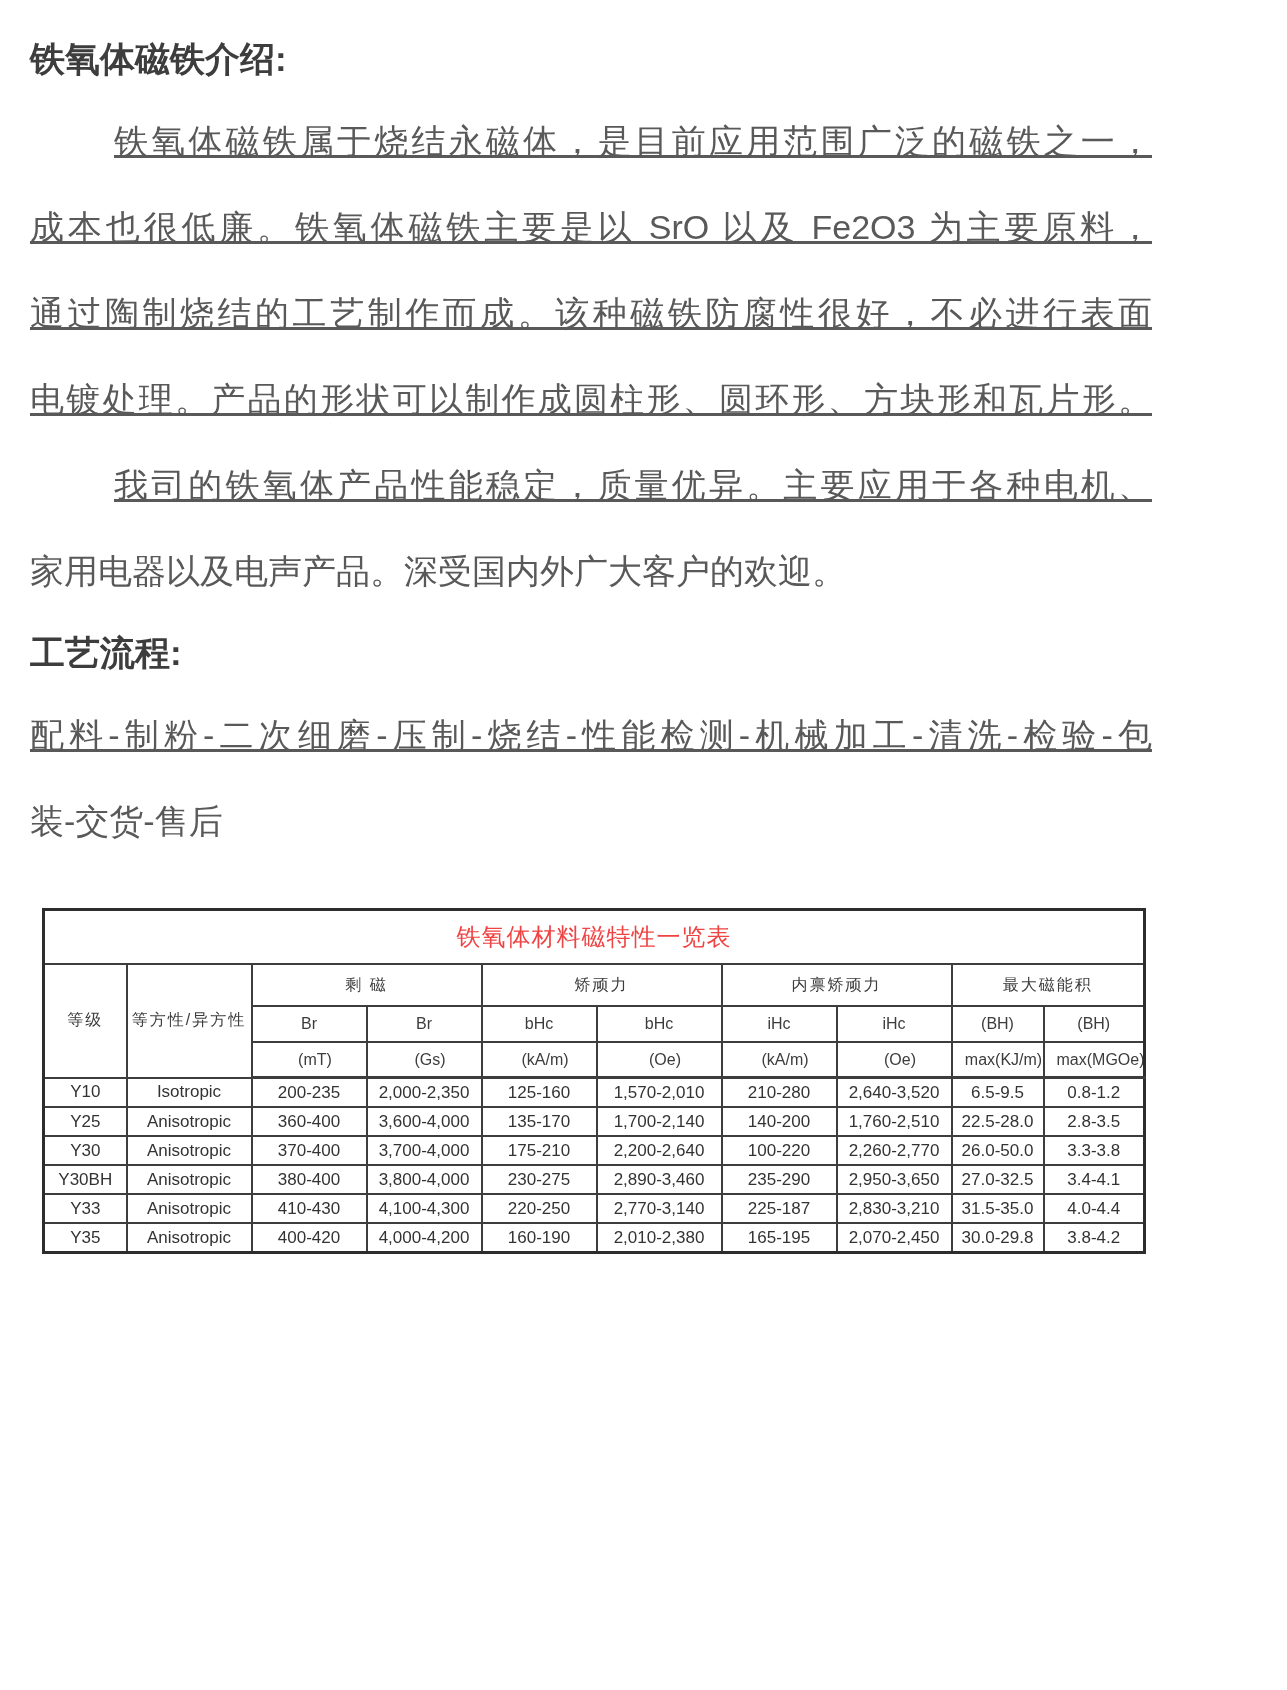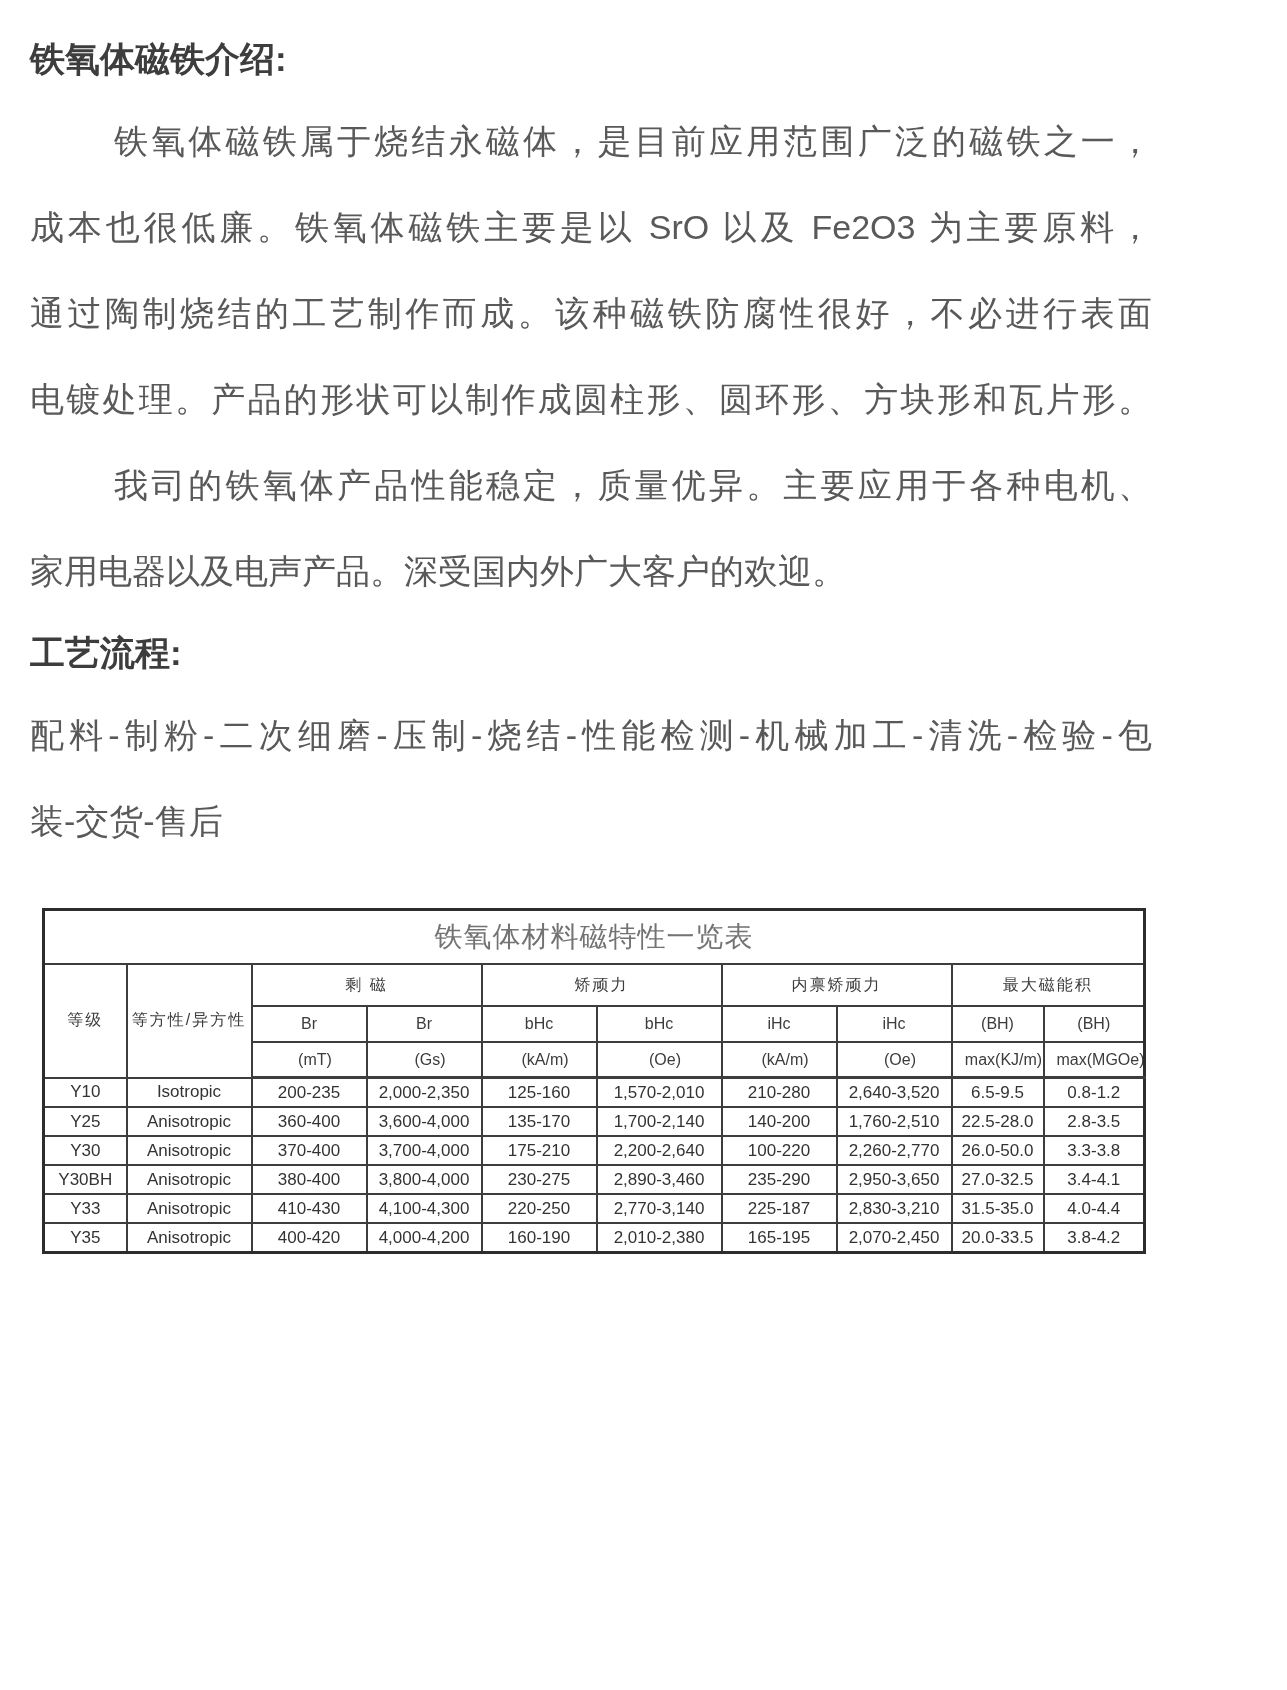--- a/index.html
+++ b/index.html
@@ -11,36 +11,36 @@
   .doc{width:1122px;}
   .doc-heading{
     font-size:35px;font-weight:bold;color:#3d3d3d;
     height:78px;line-height:78px;margin:0;
   }
   .bodyline{
     font-size:34px;color:#595959;height:86px;line-height:86px;
     white-space:nowrap;
   }
   .bodyline.justify{
-    white-space:normal;text-align:justify;text-align-last:justify;
+    white-space:normal;text-align:justify;text-align-last:justify;text-decoration:underline;
   }
   .bodyline.indent{text-indent:84px;}
   
   .tbl-wrap{margin-top:44px;margin-left:12px;}
   table.props{
     border-collapse:collapse;table-layout:fixed;width:1101px;
     font-family:"Liberation Sans","DejaVu Sans",sans-serif;
     color:#3c3c3c;background:#ffffff;
   }
   table.props td{
     border:2px solid #3d3d3d;text-align:center;vertical-align:middle;
     padding:0;overflow:hidden;
   }
   td.tbl-title{
-    font-size:28px;height:52px;color:#737373;
+    font-size:24px;height:52px;color:#ef4444;
     border-bottom-width:3px;letter-spacing:1px;
   }
   tr.grp td{font-size:16px;height:40px;letter-spacing:2px;}
   tr.sub td{font-size:16px;height:34px;letter-spacing:0;}
   tr.unit td{font-size:16px;height:33px;border-bottom-width:3px;padding-left:12px;}
   td.span3{font-size:16px;letter-spacing:1px;}
   tbody td{font-size:17px;height:27px;color:#333333;}
   table.props{border:3px solid #2d2d2d;}
 </style>
 </head>
@@ -174,19 +174,19 @@
           </tr>
           <tr>
             <td>Y35</td>
             <td>Anisotropic</td>
             <td>400-420</td>
             <td>4,000-4,200</td>
             <td>160-190</td>
             <td>2,010-2,380</td>
             <td>165-195</td>
             <td>2,070-2,450</td>
-            <td>20.0-33.5</td>
+            <td>30.0-29.8</td>
             <td>3.8-4.2</td>
           </tr>
         </tbody>
     </table>
   </div>
 </div>
 
 </body></html>

